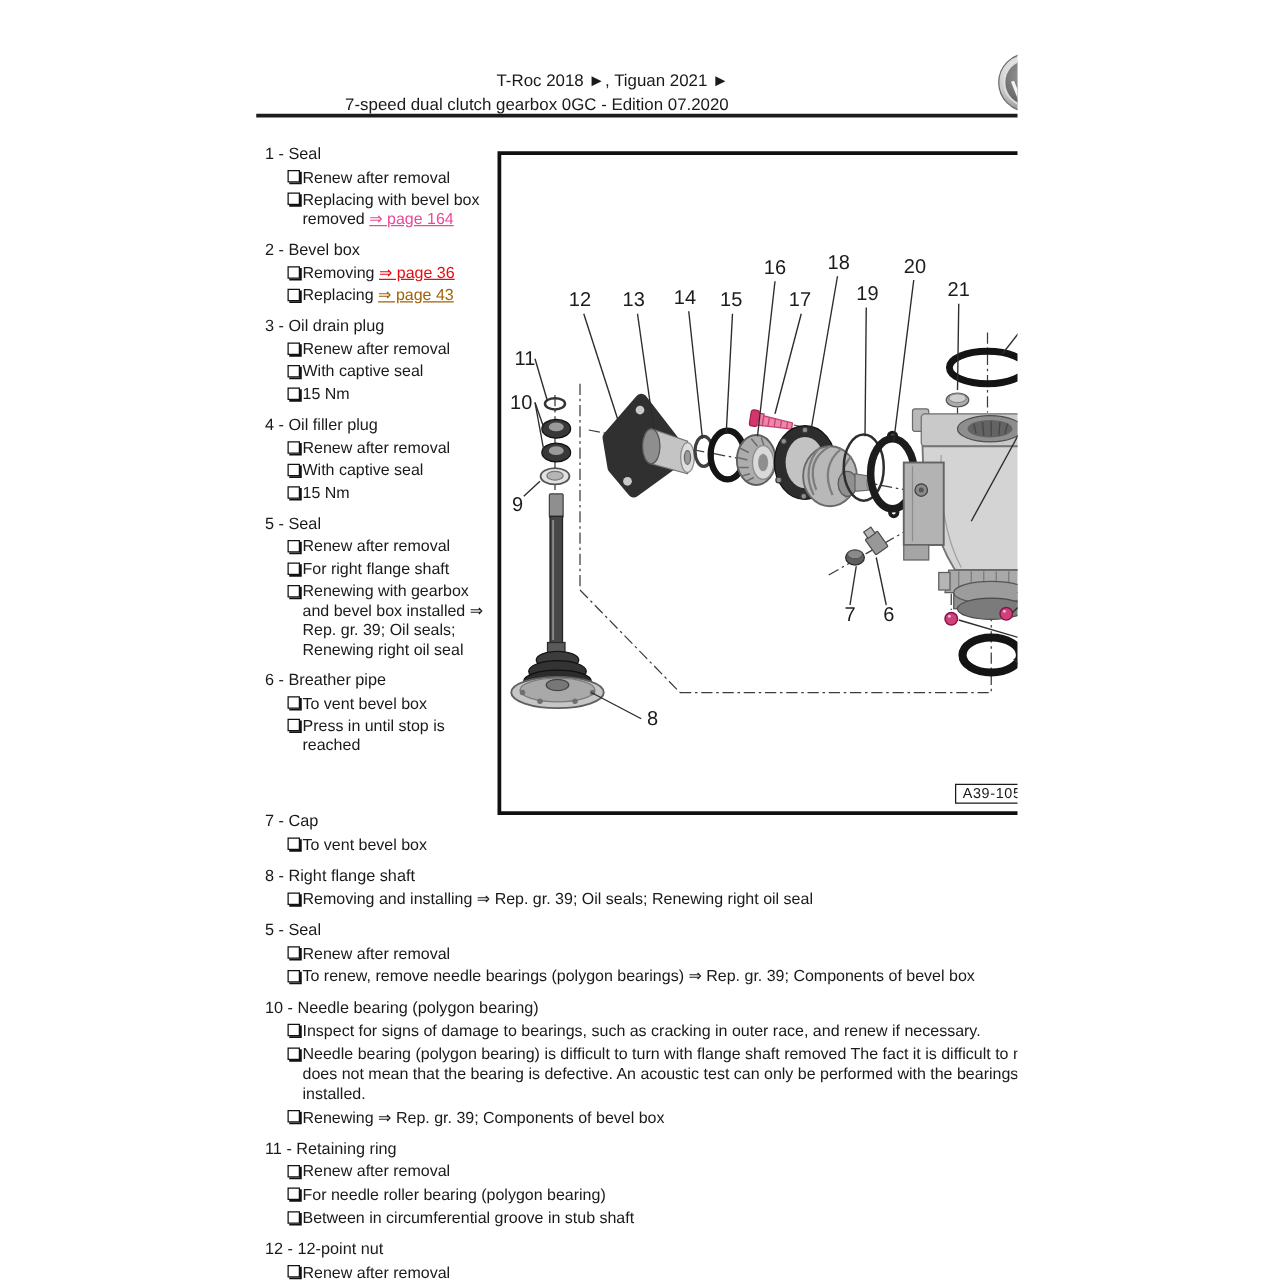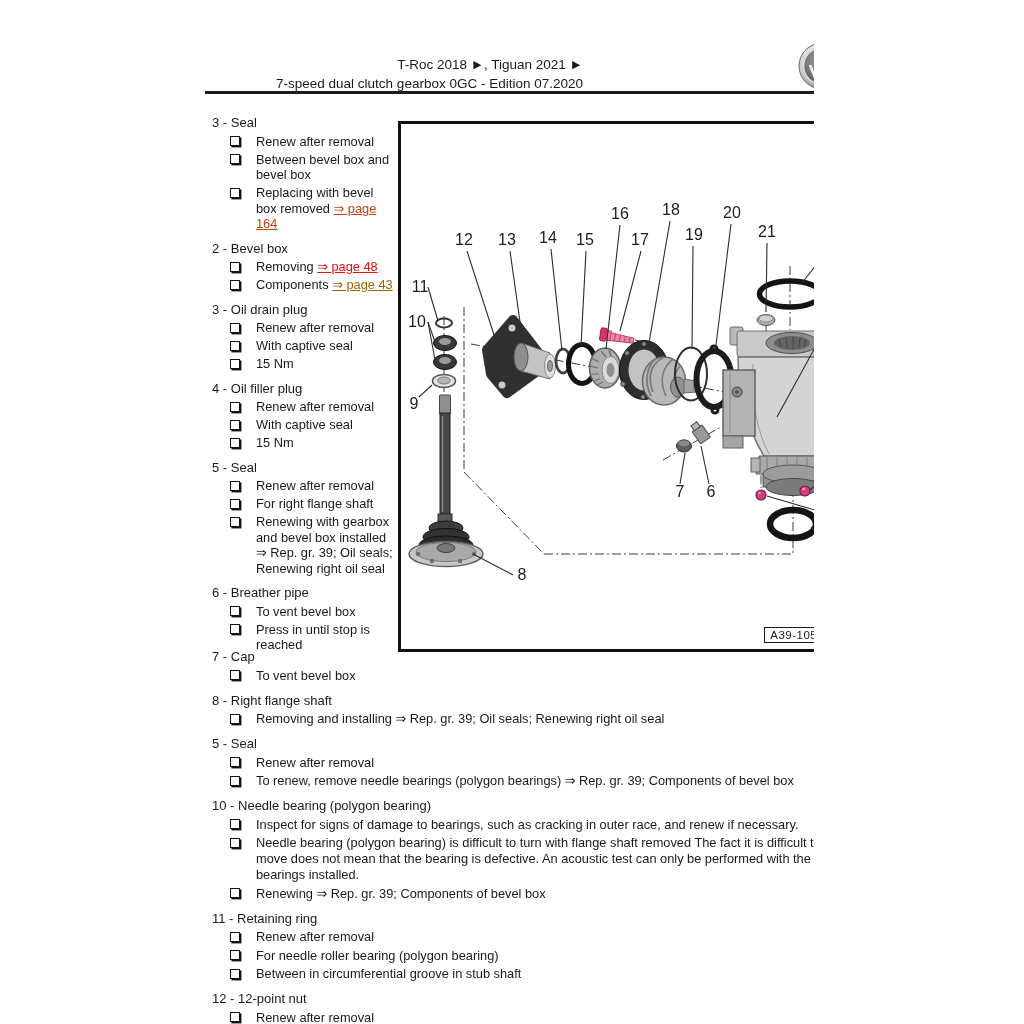--- a/index.html
+++ b/index.html
@@ -9,21 +9,21 @@
   
   .header-text{position:absolute;top:55px;right:231px;text-align:right;font-size:13.5px;line-height:19px;white-space:nowrap;}
   .vw-logo{position:absolute;left:798px;top:42px;width:48px;height:48px;}
   .header-rule{position:absolute;left:205px;top:91px;width:643px;height:2.5px;background:#1c1c1c;}
 
   
   .col-left{position:absolute;left:212px;top:114px;width:182px;}
   .col-bottom{position:absolute;left:212px;top:648px;width:640px;}
   .item{margin:0 0 8px 0;}
   .item-title{font-size:13px;line-height:17px;margin:0 0 2.5px 0;}
-  .bullet{display:flex;gap:16px;padding-left:18px;margin:0 0 2.5px 0;font-size:12.8px;}
+  .bullet{display:flex;gap:2px;padding-left:18px;margin:0 0 2.5px 0;font-size:12.8px;}
   .col-left .bullet{line-height:15.5px;}
   .col-bottom .bullet{line-height:16px;}
   .cb{flex:none;width:8px;height:8px;margin-top:2.5px;border:1.4px solid #111;
       box-shadow:1.4px 1.4px 0 0 #111;background:#fff;}
   .bt{display:block;}
   .link{text-decoration:underline;cursor:pointer;}
 
   
   .figure{position:absolute;left:398px;top:121px;width:443px;height:525px;border:3px solid #101010;background:#fff;}
   .figure svg{display:block;width:100%;height:100%;}
@@ -58,43 +58,39 @@
     <circle cx="24" cy="24" r="23" fill="url(#ring)" stroke="#6a6a6a" stroke-width="1"></circle>
     <circle cx="24" cy="24" r="18.5" fill="url(#face)" stroke="#dddddd" stroke-width="1.6"></circle>
     <path d="M17,10 L24,25 L31,10" fill="none" stroke="#f4f4f4" stroke-width="2.6"></path>
     <path d="M12,23 L18,38 L24,24 L30,38 L36,23" fill="none" stroke="#f4f4f4" stroke-width="2.6"></path>
   </svg>
 
   <div class="header-rule"></div>
 
   <div class="col-left" id="items-left">
       <div class="item">
-        <div class="item-title">3 - Seal</div>
-        <div class="bullet">
-          <span class="cb"></span>
-          <span class="bt"><span>Renew after removal</span></span>
-        </div>
-        <div class="bullet">
-          <span class="cb"></span>
-          <span class="bt"><span>Between bevel box and bevel box</span></span>
-        </div>
-        <div class="bullet">
-          <span class="cb"></span>
-          <span class="bt"><span>Replacing with bevel box removed </span><span class="link" style="color: #c2410c;">⇒ page 164</span></span>
+        <div class="item-title">1 - Seal</div>
+        <div class="bullet">
+          <span class="cb"></span>
+          <span class="bt"><span>Renew after removal</span></span>
+        </div>
+        <div class="bullet">
+          <span class="cb"></span>
+          <span class="bt"><span>Replacing with bevel box removed </span><span class="link" style="color: #ec4899;">⇒ page 164</span></span>
         </div>
       </div>
       <div class="item">
         <div class="item-title">2 - Bevel box</div>
         <div class="bullet">
           <span class="cb"></span>
-          <span class="bt"><span>Removing </span><span class="link" style="color: rgb(230, 13, 16);">⇒ page 48</span></span>
-        </div>
-        <div class="bullet">
-          <span class="cb"></span>
-          <span class="bt"><span>Components </span><span class="link" style="color: #a16207;">⇒ page 43</span></span>
+          <span class="bt"><span>Removing </span><span class="link" style="color: rgb(230, 13, 16);">⇒ page 36</span></span>
+        </div>
+        <div class="bullet">
+          <span class="cb"></span>
+          <span class="bt"><span>Replacing </span><span class="link" style="color: #a16207;">⇒ page 43</span></span>
         </div>
       </div>
       <div class="item">
         <div class="item-title">3 - Oil drain plug</div>
         <div class="bullet">
           <span class="cb"></span>
           <span class="bt"><span>Renew after removal</span></span>
         </div>
         <div class="bullet">
           <span class="cb"></span>

